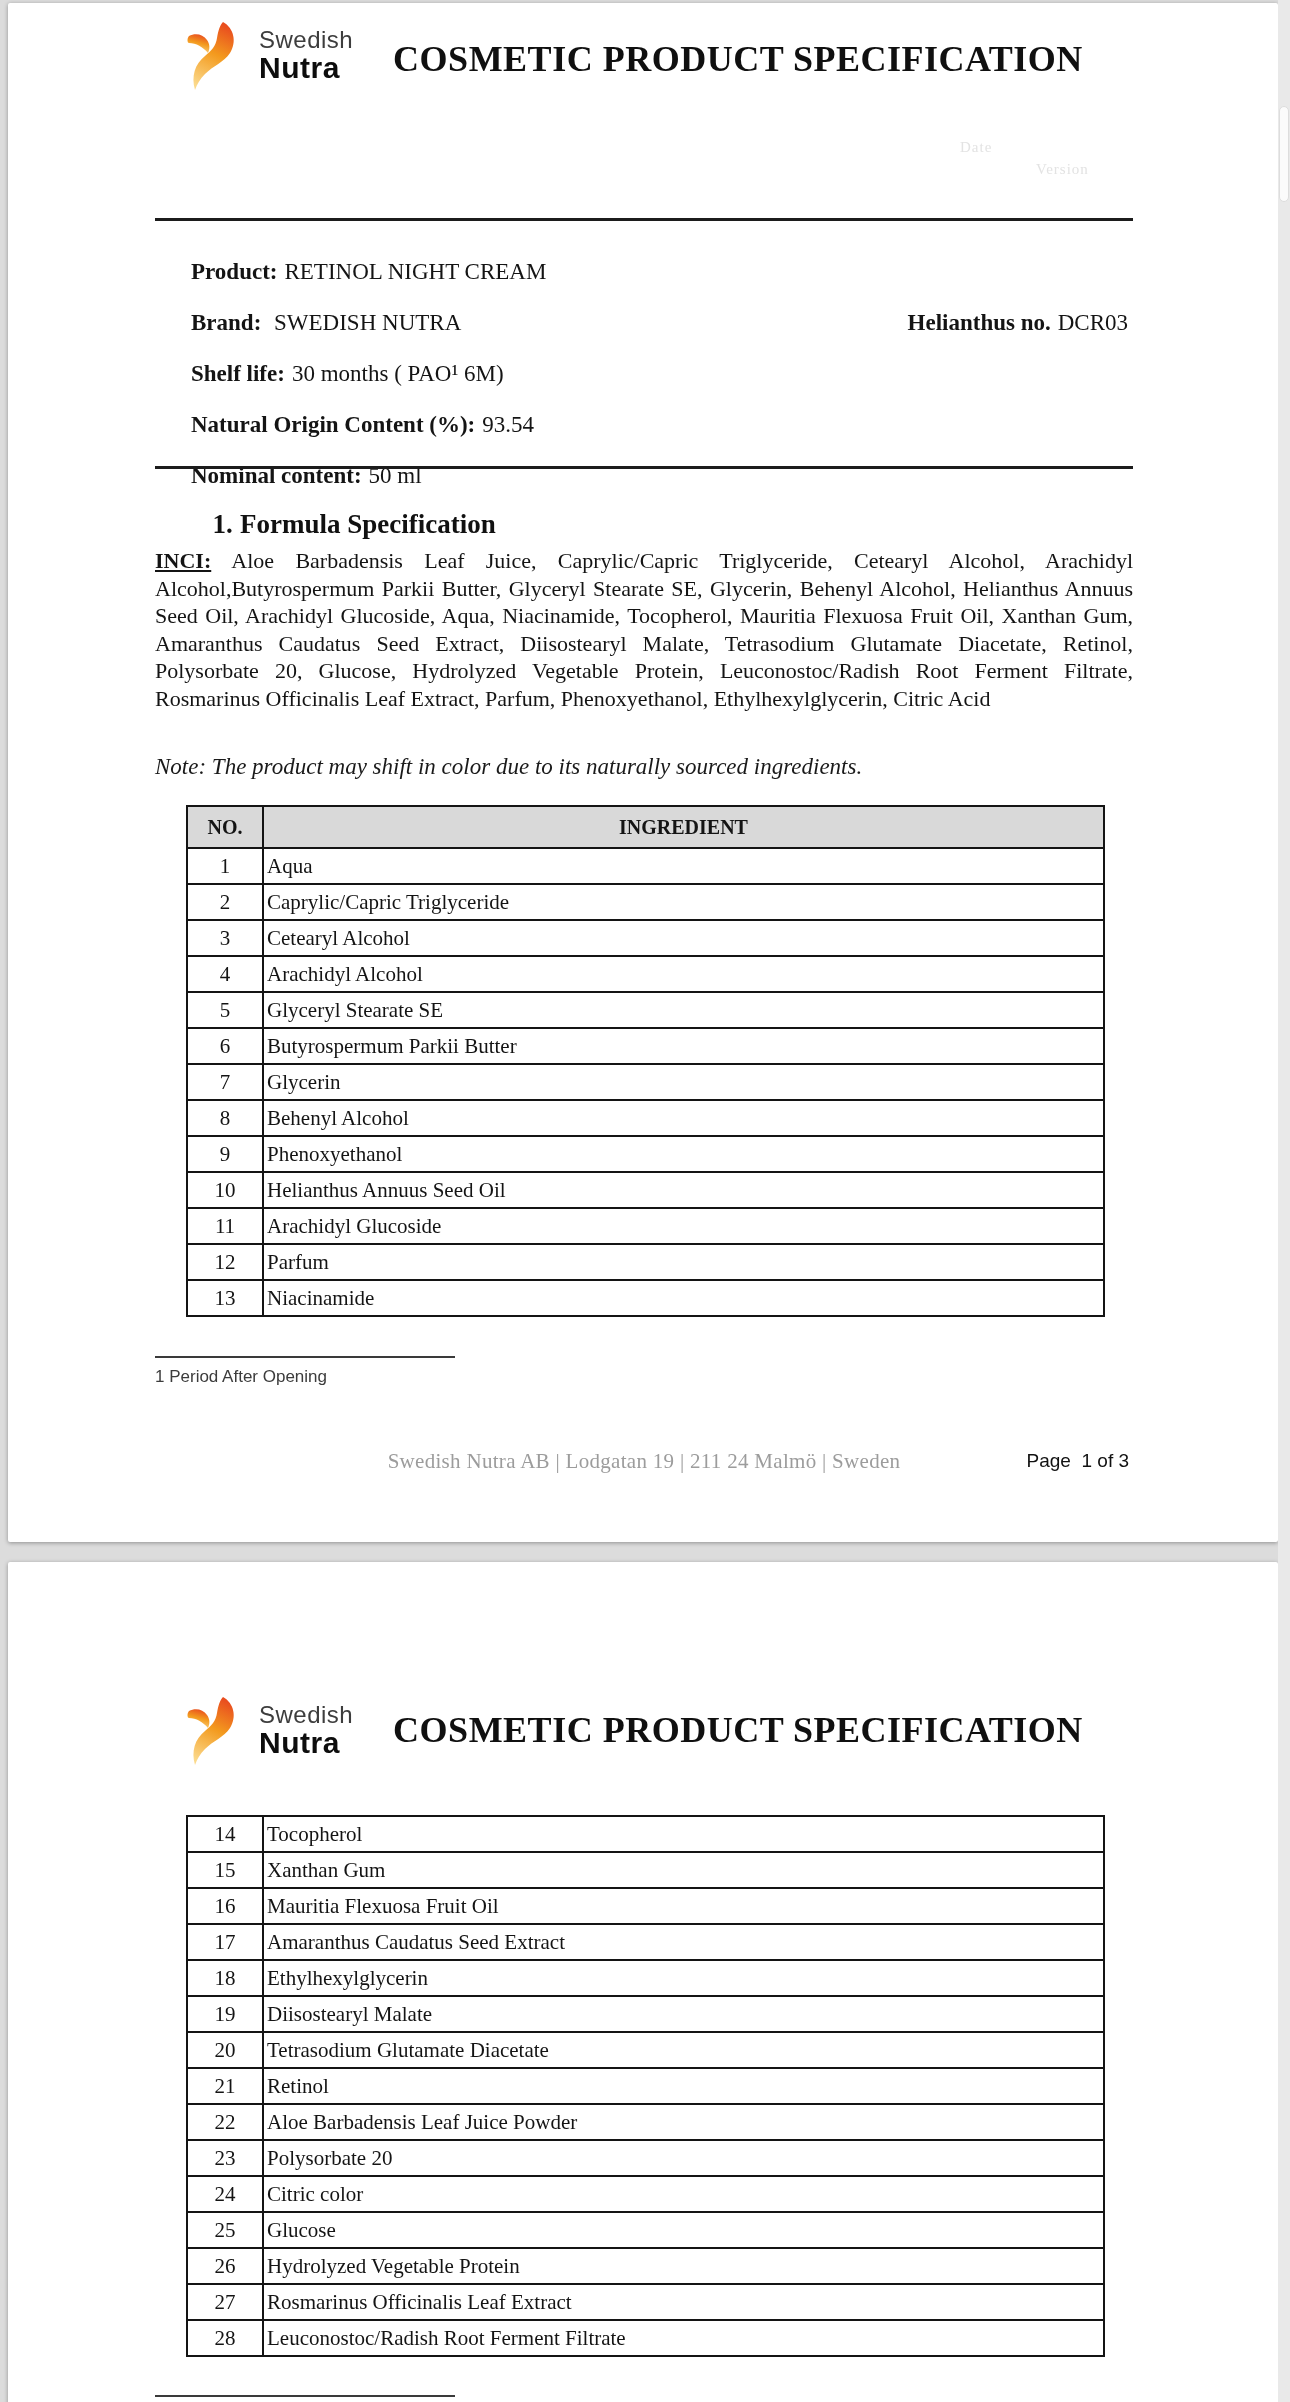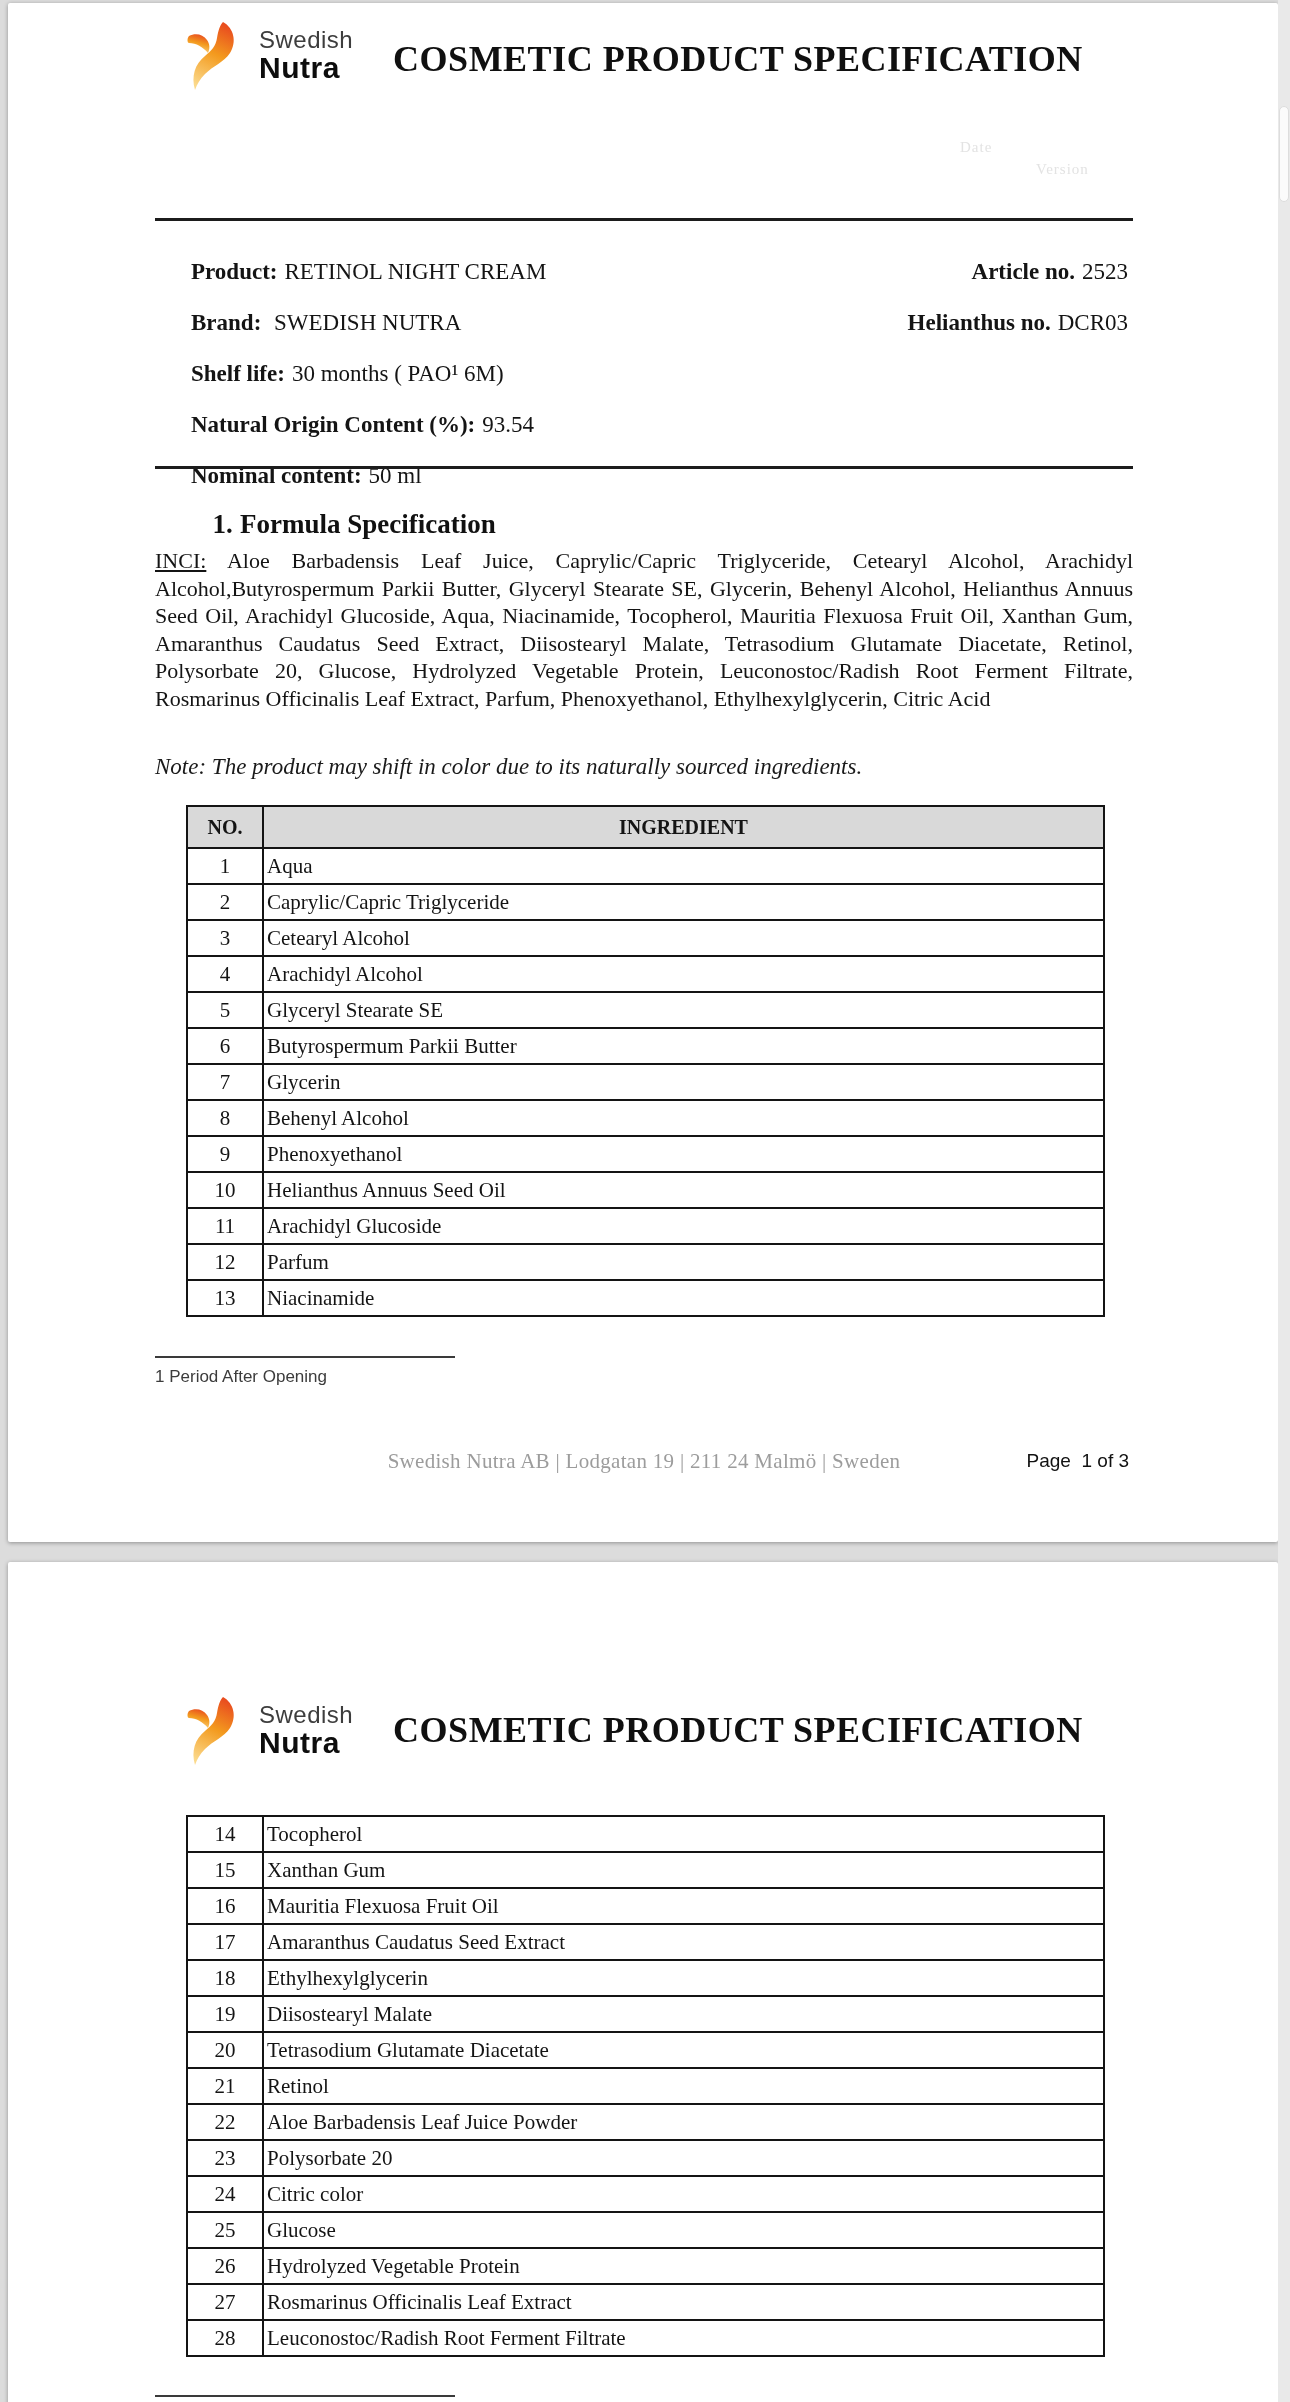--- a/index.html
+++ b/index.html
@@ -34,21 +34,21 @@
   .field .val{margin-left:7px;}
   .right-field{text-align:right;}
 
   .section-heading{position:absolute;font-size:27px;font-weight:bold;color:#111;text-align:center;}
   .section-no{display:inline-block;width:35px;}
 
   .inci{
     position:absolute;left:147px;top:544px;width:978px;
     font-size:22px;line-height:27.5px;text-align:justify;color:#141414;
   }
-  .inci-label{text-decoration:underline;}
+  .inci-label{text-decoration:underline;font-weight:bold;}
 
   .note{position:absolute;left:147px;top:751px;font-style:italic;font-size:23px;color:#1a1a1a;}
 
   table.ing{position:absolute;left:178px;width:919px;border-collapse:collapse;table-layout:fixed;}
   table.ing th,table.ing td{border:2px solid #141414;overflow:hidden;}
   table.ing th{background:#d9d9d9;height:40px;font-size:20px;font-weight:bold;text-align:center;padding:0;}
   table.ing td{height:34px;font-size:21px;padding:0;}
   table.ing td.num{text-align:center;}
   table.ing td.name{padding-left:3px;text-align:left;}
   #table-p1{top:802px;}
@@ -112,23 +112,20 @@
   <div class="field" style="left:160px;top:332px;">
     <span class="lbl">Shelf life:</span><span class="val">30 months ( PAO¹ 6M)</span>
   </div>
   <div class="field" style="left:160px;top:383px;">
     <span class="lbl">Natural Origin Content (%):</span><span class="val">93.54</span>
   </div>
   <div class="field" style="left:160px;top:434px;">
     <span class="lbl">Nominal content:</span><span class="val">50 ml</span>
   </div>
 
-  <div class="field right-field" style="left:700px;top:230px;width:420px;">
-    <span class="lbl">Article no.</span><span class="val">2523</span>
-  </div>
   <div class="field right-field" style="left:700px;top:281px;width:420px;">
     <span class="lbl">Helianthus no.</span><span class="val">DCR03</span>
   </div>
 
   <div class="rule" style="left:147px;top:463px;width:978px;height:3px;"></div>
 
   <div class="section-heading" style="left:197px;top:506px;">
     <span class="section-no">1.</span><span>Formula Specification</span>
   </div>
 

